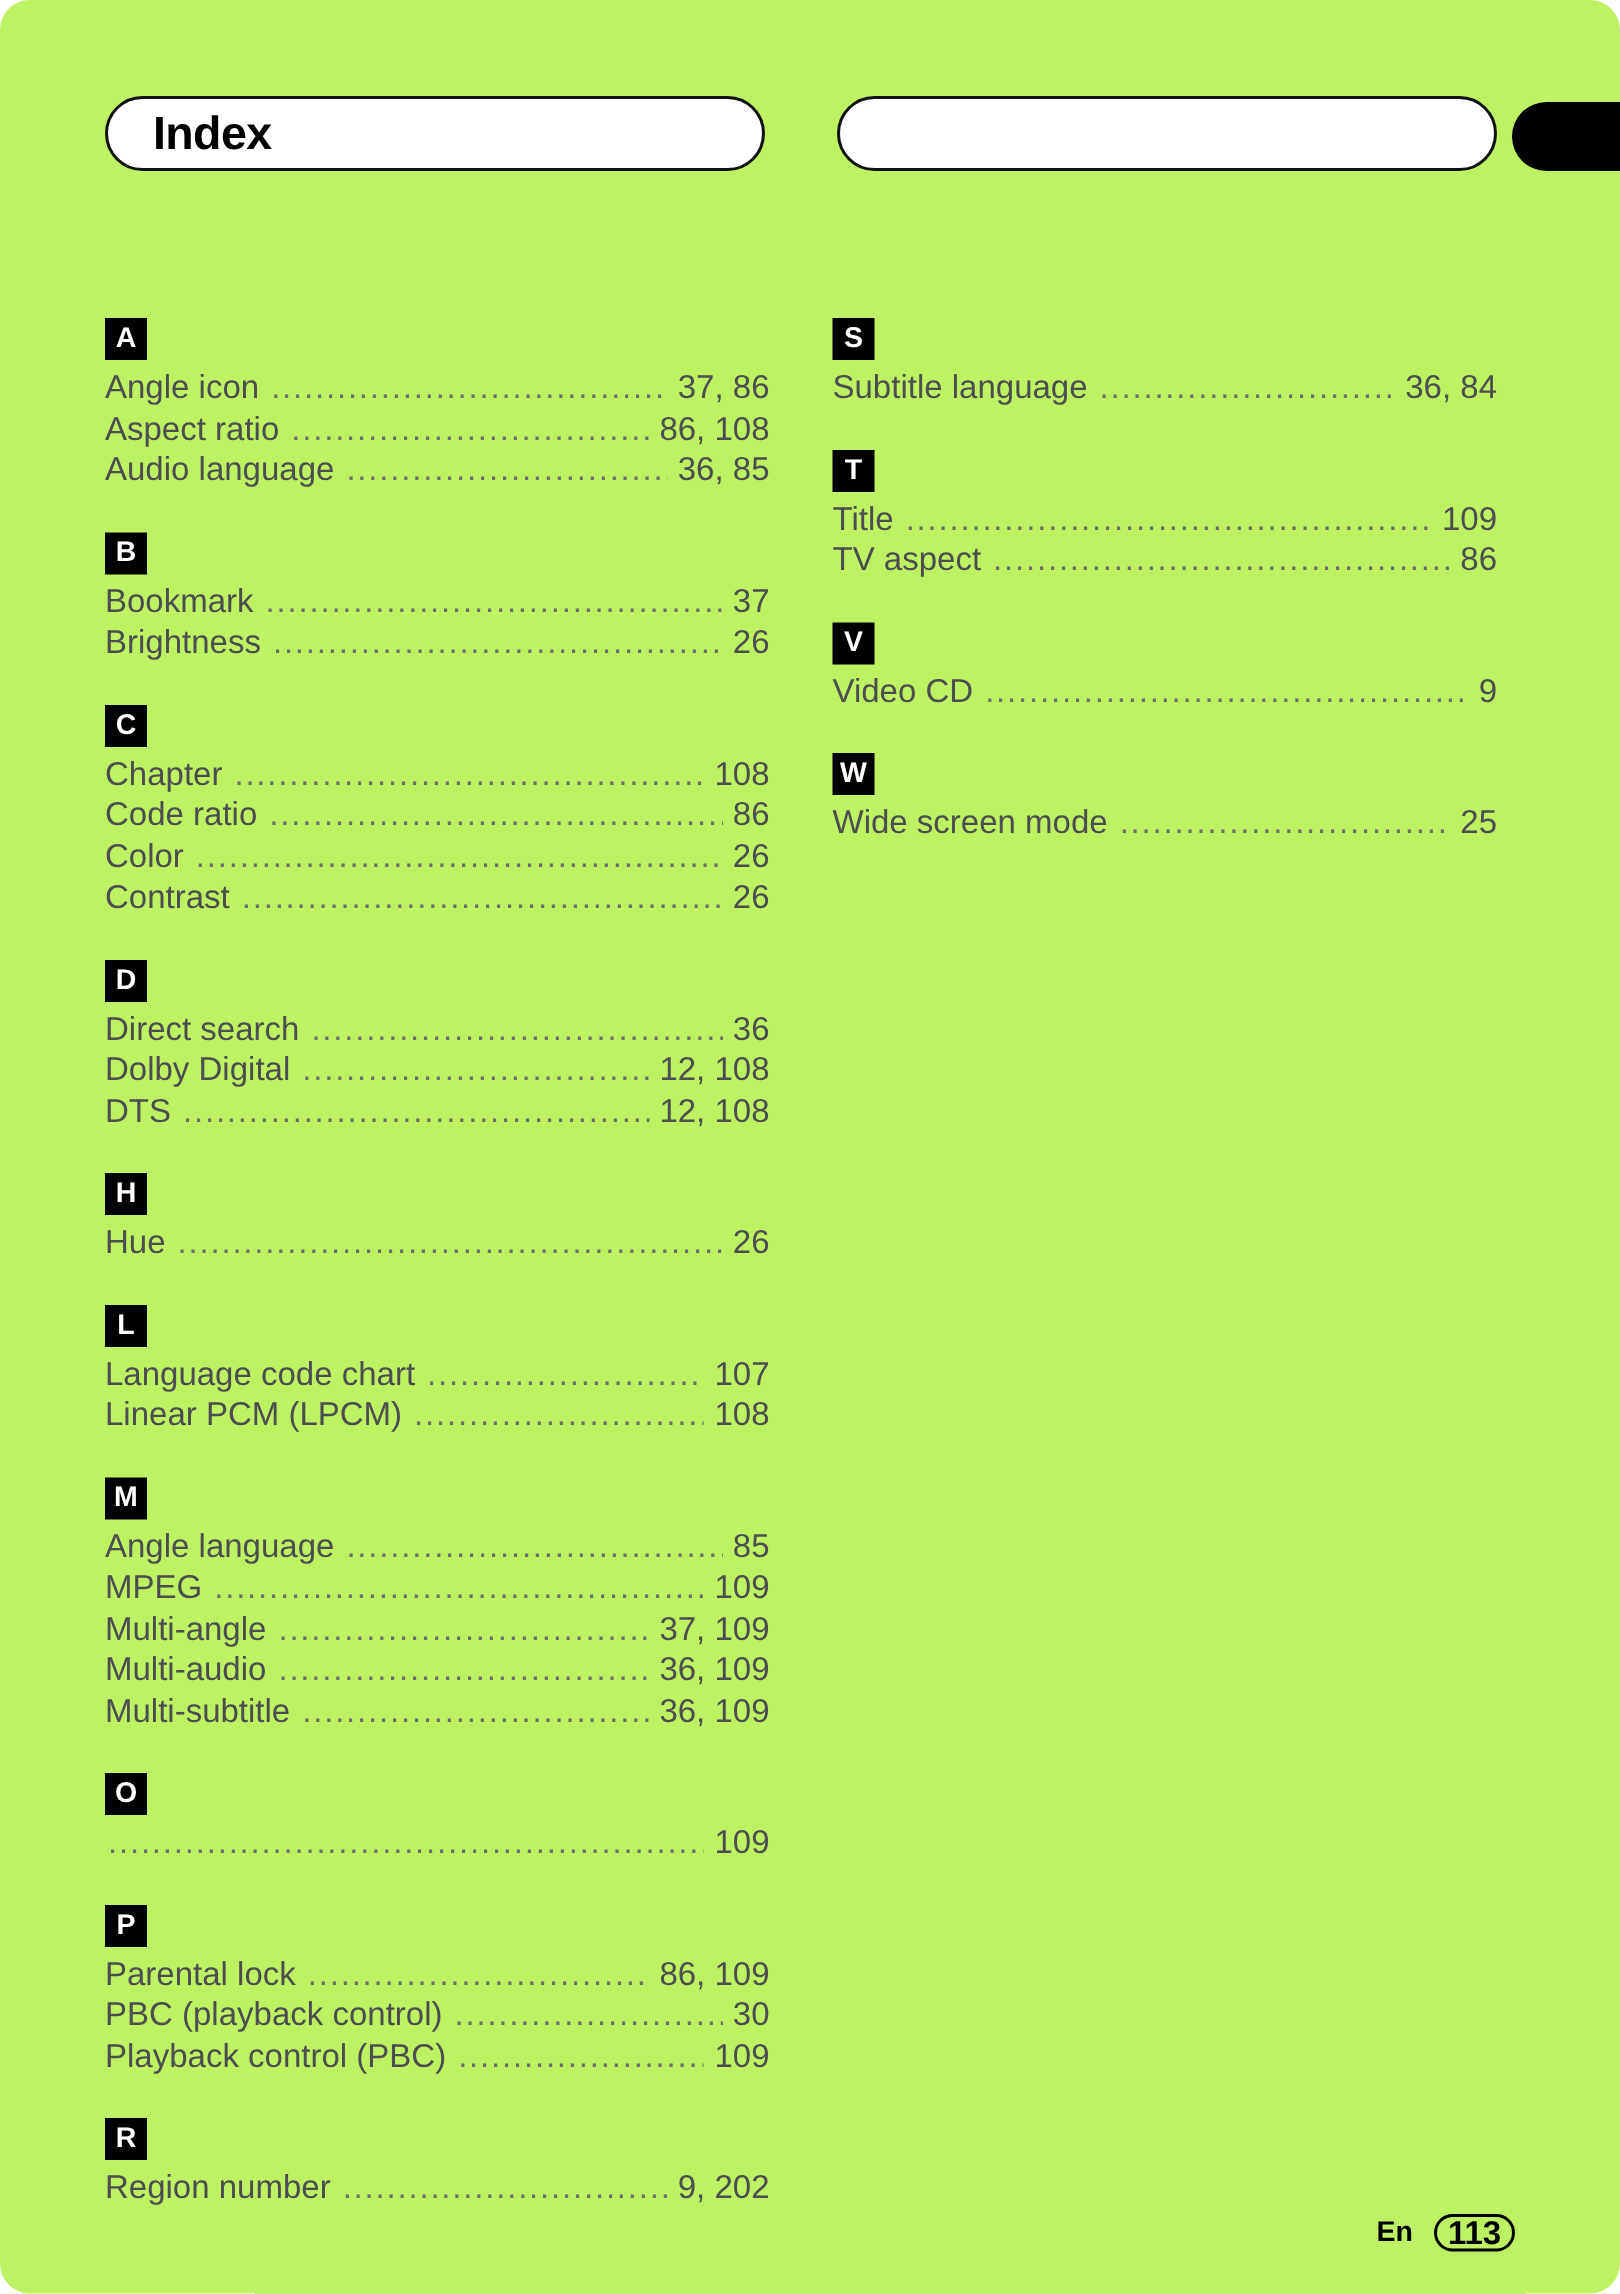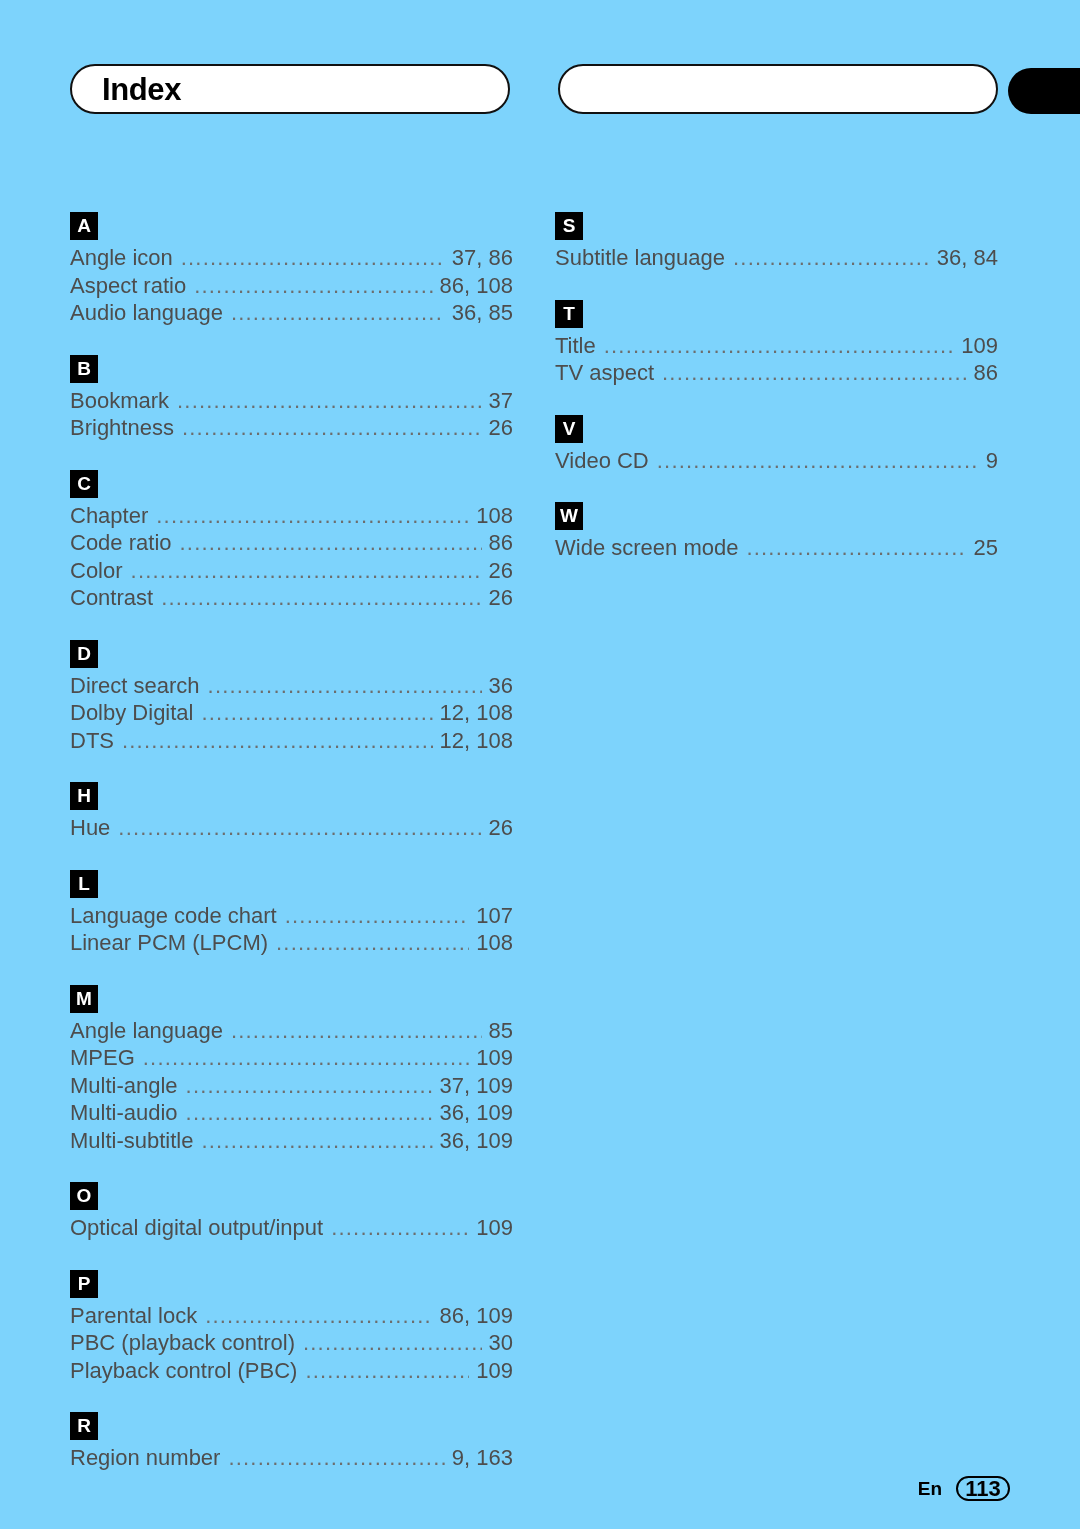--- a/index.html
+++ b/index.html
@@ -4,23 +4,24 @@
 <style>
   html, body {
     margin: 0;
     padding: 0;
     background: #ffffff;
   }
   .page {
     position: relative;
     width: 1080px;
     height: 1529px;
-    background: #7dd3fc;
+    background: #bef264;
     font-family: "Liberation Sans", sans-serif;
     overflow: hidden;
+    border-radius: 20px;
   }
 
   
   .header {
     position: absolute;
     top: 64px;
     left: 70px;
     right: 0;
     height: 52px;
   }
@@ -271,21 +272,20 @@
           </div>
           <div class="entry">
             <span class="entry-label">Multi-subtitle</span>
             <span class="entry-dots">........................................................................................................................</span>
             <span class="entry-pages">36, 109</span>
           </div>
         </div>
         <div class="section">
           <div class="letter-badge">O</div>
           <div class="entry">
-            <span class="entry-label">Optical digital output/input</span>
             <span class="entry-dots">........................................................................................................................</span>
             <span class="entry-pages">109</span>
           </div>
         </div>
         <div class="section">
           <div class="letter-badge">P</div>
           <div class="entry">
             <span class="entry-label">Parental lock</span>
             <span class="entry-dots">........................................................................................................................</span>
             <span class="entry-pages">86, 109</span>
@@ -299,21 +299,21 @@
             <span class="entry-label">Playback control (PBC)</span>
             <span class="entry-dots">........................................................................................................................</span>
             <span class="entry-pages">109</span>
           </div>
         </div>
         <div class="section">
           <div class="letter-badge">R</div>
           <div class="entry">
             <span class="entry-label">Region number</span>
             <span class="entry-dots">........................................................................................................................</span>
-            <span class="entry-pages">9, 163</span>
+            <span class="entry-pages">9, 202</span>
           </div>
         </div>
       </div>
     <div class="col col-right">
         <div class="section">
           <div class="letter-badge">S</div>
           <div class="entry">
             <span class="entry-label">Subtitle language</span>
             <span class="entry-dots">........................................................................................................................</span>
             <span class="entry-pages">36, 84</span>

